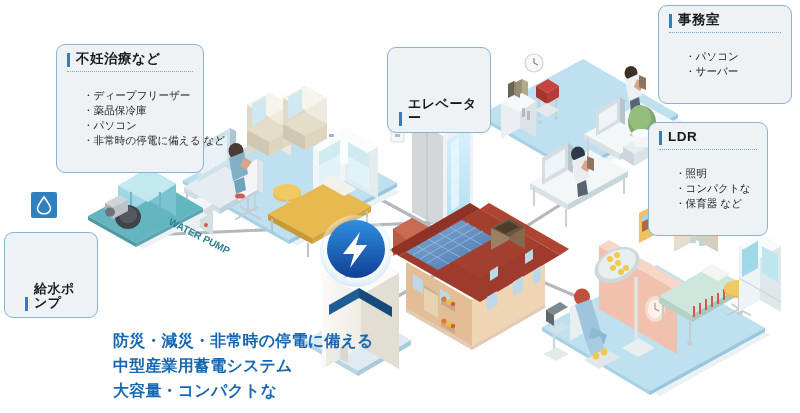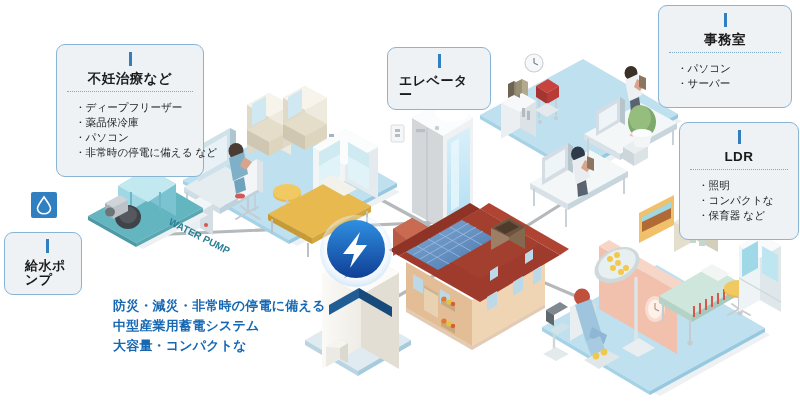--- a/index.html
+++ b/index.html
@@ -17,52 +17,51 @@
   .callout{
     position:absolute;
     box-sizing:border-box;
     background:#eef2f5;
     border:1px solid #8ab4d4;
     border-radius:9px;
     padding:7px 10px 8px 10px;
     z-index:40;
   }
   .callout .hd{
-    display:flex;align-items:center;gap:6px;
+    display:flex;align-items:flex-end;gap:6px;
     font-size:13.5px;font-weight:bold;color:#1a1a1a;
     letter-spacing:.5px;
     line-height:1.1;
     padding-bottom:4px;
-    flex-direction:column;
   }
   .callout .bar{
     display:inline-block;width:3px;height:14px;background:#2f7fc1;flex:0 0 auto;
   }
   .callout .sep{
     border-top:1.4px dotted #7fa9c9;
     margin:0 0 5px 0;
   }
-  .callout ul{list-style:none;margin:8px;padding:0;}
+  .callout ul{list-style:none;margin:16px;padding:0;}
   .callout li{
     font-size:10.6px;color:#1c1c1c;line-height:1.42;white-space:nowrap;
   }
   .callout.simple{padding:6px 11px;}
-  .callout.simple .hd{padding-bottom:0;font-size:13px;}
+  .callout.simple .hd{padding-bottom:0;font-size:13px;margin-top:43px;}
 
   
   #box-fertility{left:56px;top:44px;width:148px;}
   #box-elevator {left:387px;top:47px;width:104px;}
   #box-office   {left:658px;top:5px;width:134px;}
-  #box-ldr      {left:679px;top:122px;width:120px;}
-  #box-pump     {left:4px;top:232px;width:78px;padding-left:20px;}
+  #box-ldr      {left:648px;top:122px;width:120px;}
+  #box-pump     {left:4px;top:232px;width:94px;padding-left:20px;}
 
   
   #tagline{
-    position:absolute;left:113px;top:296px;z-index:45;
-    color:#1668b3;font-size:13px;line-height:1.55;font-weight:bold;
+    position:absolute;left:113px;top:329px;z-index:45;
+    color:#1668b3;font-size:16px;line-height:1.55;font-weight:bold;
     letter-spacing:.2px;white-space:nowrap;
   }
   #tagline div{margin:0;}
 </style>
 </head>
 <body>
 
 <div id="stage">
 
   <svg class="scene" viewBox="0 0 800 413">

